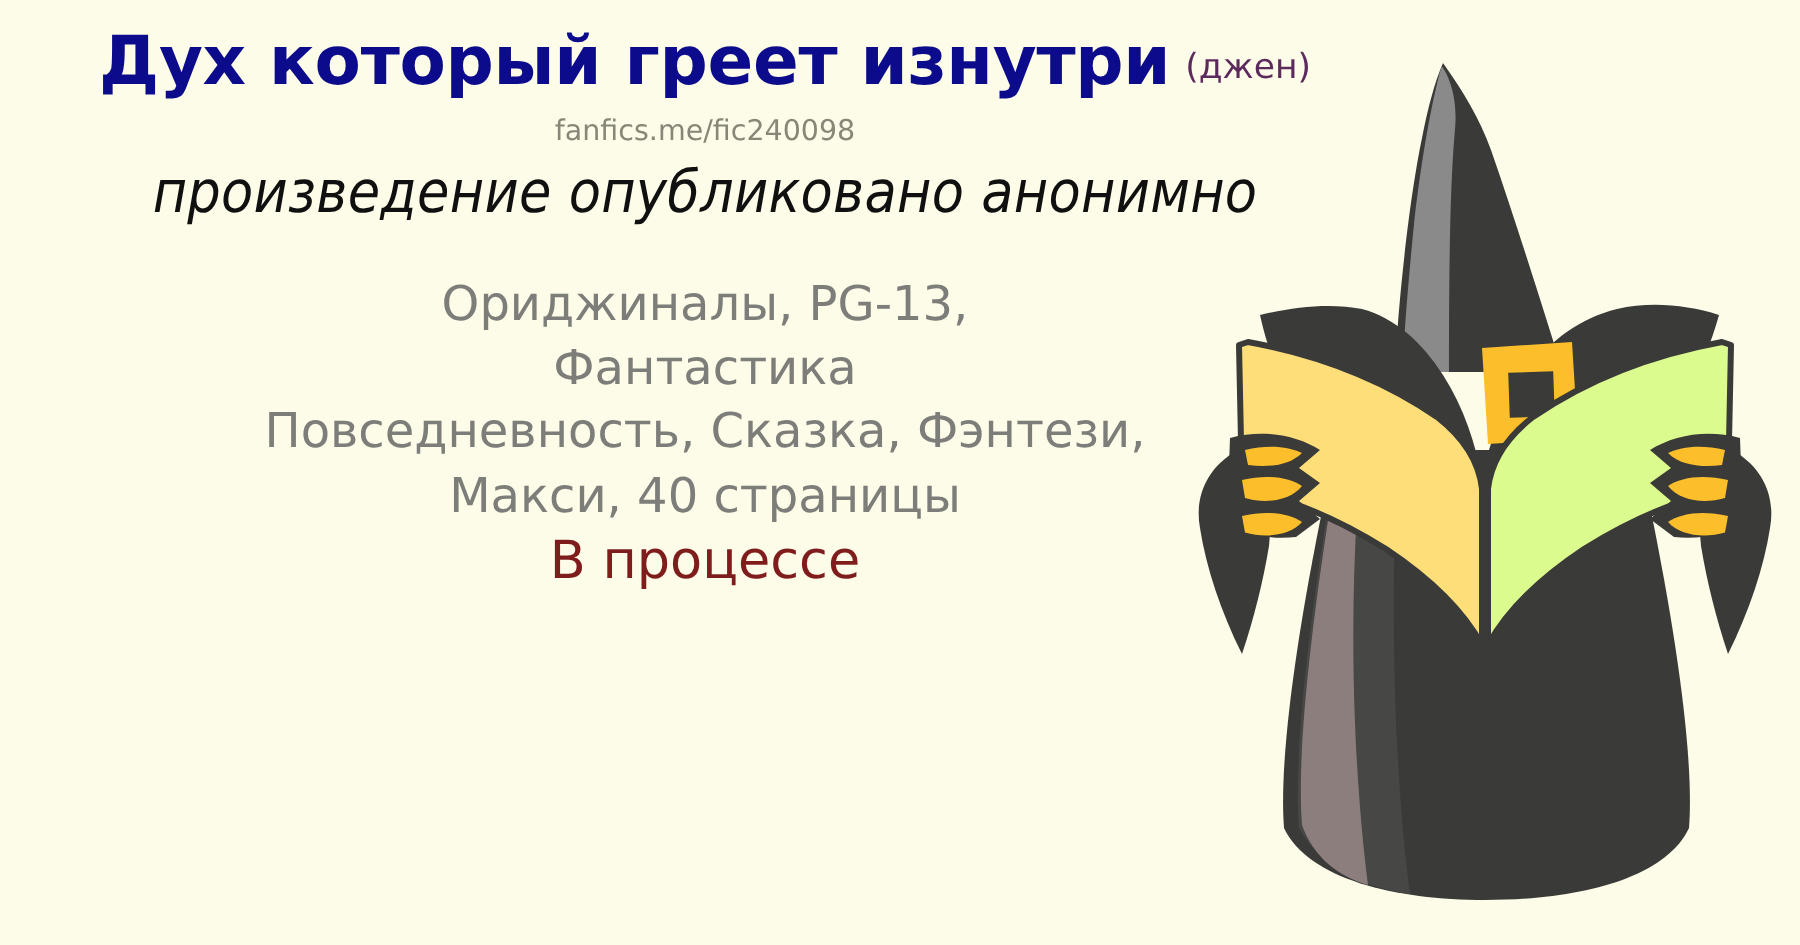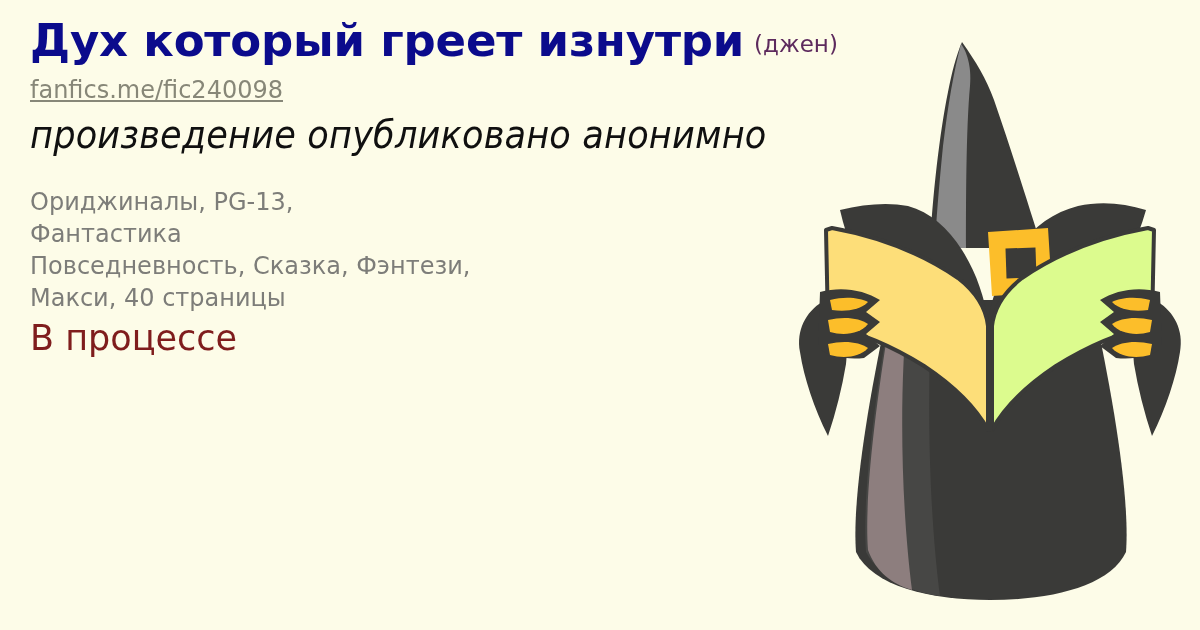--- a/index.html
+++ b/index.html
@@ -12,20 +12,21 @@
     background: #fdfce8;
     font-family: "DejaVu Sans", sans-serif;
     overflow: hidden;
   }
   #card {
     position: relative;
     width: 1200px;
     height: 630px;
     background: #fdfce8;
     box-sizing: border-box;
+    text-align: center;
   }
   
   #text-col {
     position: absolute;
     left: 30px;
     top: 18px;
     width: 880px;
     z-index: 5;
   }
   #title-row {
@@ -43,40 +44,39 @@
   #fic-rating-tag {
     font-family: "DejaVu Sans", sans-serif;
     font-size: 23px;
     color: #5d2a5d;
     margin-left: 10px;
     position: relative;
     top: -4px;
   }
   #fic-url {
     font-family: "DejaVu Sans", sans-serif;
-    font-size: 24px;
+    font-size: 19px;
     color: #878778;
     margin-top: 13px;
     letter-spacing: 0px;
-    text-decoration: underline;
   }
   #fic-author-line {
     font-family: "DejaVu Sans Condensed", "DejaVu Sans", sans-serif;
     font-style: italic;
     font-size: 39px;
     color: #101010;
     margin-top: 8px;
     letter-spacing: 0.2px;
   }
   #meta-block {
     margin-top: 30px;
   }
   .meta-line {
     font-family: "DejaVu Sans", sans-serif;
-    font-size: 24px;
+    font-size: 32px;
     color: #7d7d79;
     line-height: 1.33;
     white-space: nowrap;
   }
   #fic-status {
     font-family: "DejaVu Sans", sans-serif;
     font-size: 35px;
     color: #7f1d1d;
     line-height: 1.33;
     white-space: nowrap;

